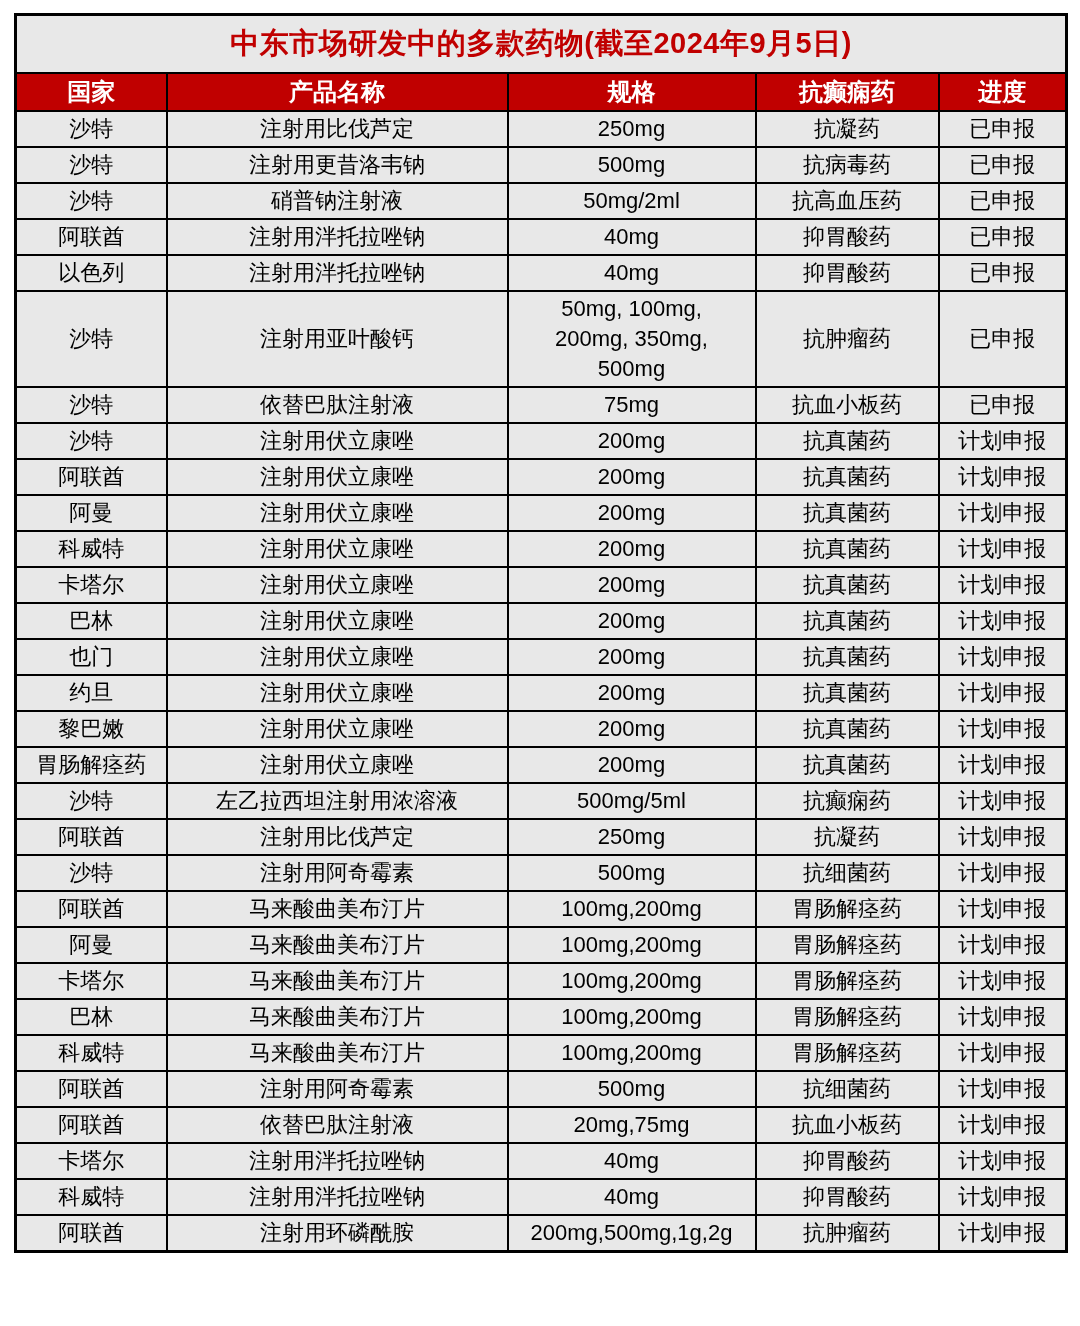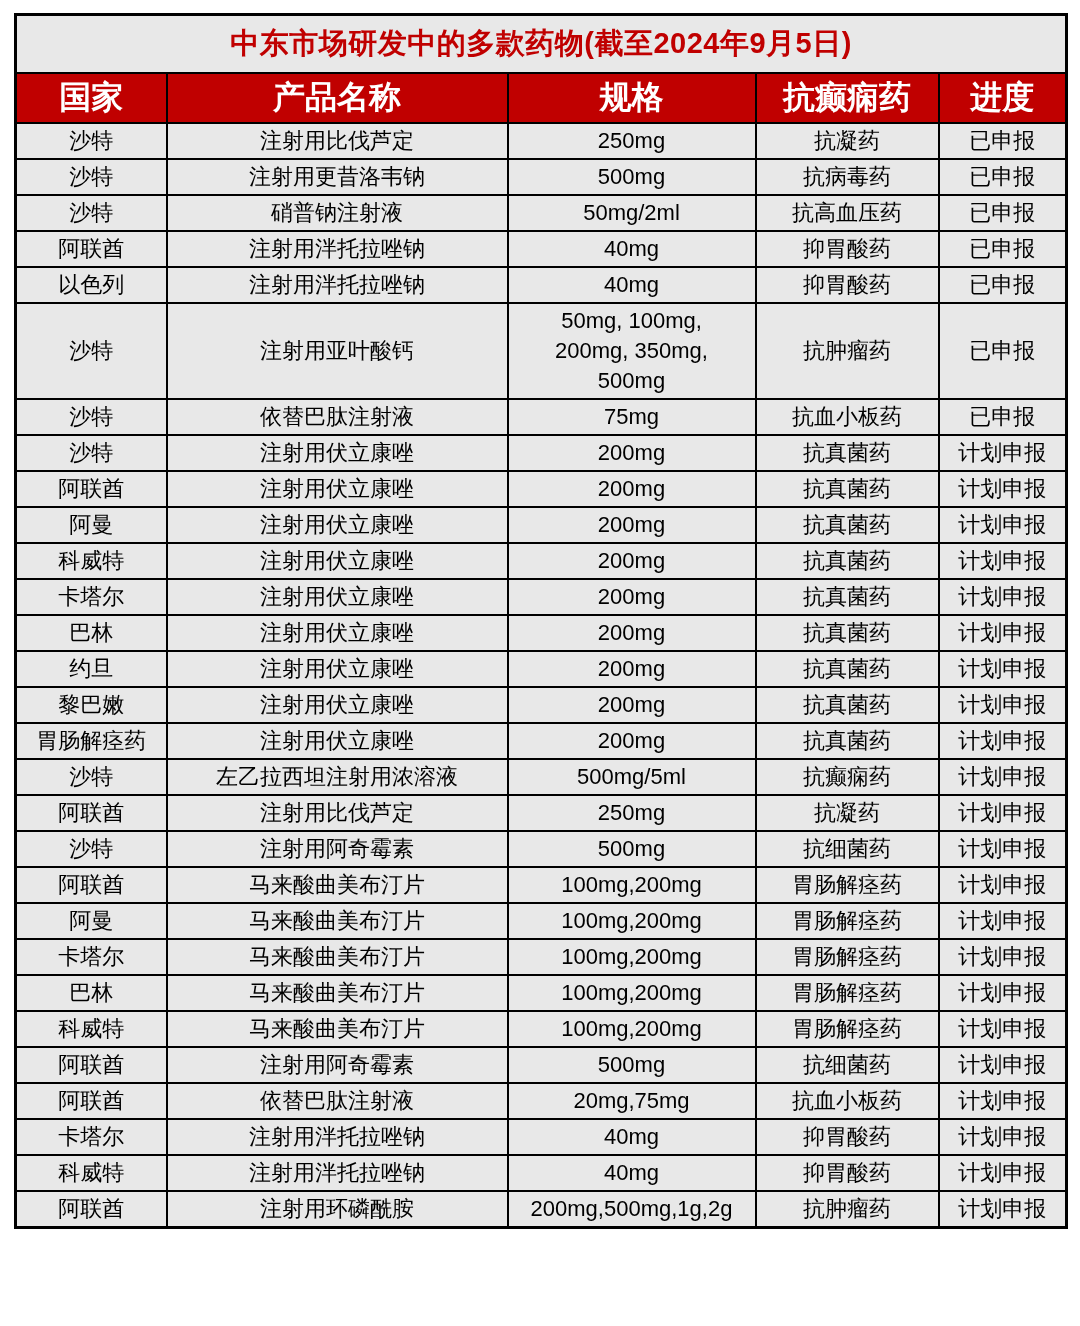--- a/index.html
+++ b/index.html
@@ -45,21 +45,21 @@
     color: var(--title-text);
     font-size: 29px;
     font-weight: bold;
     letter-spacing: 0.5px;
     border-bottom: 3px solid var(--border-color);
   }
   .col-header {
     height: 37px;
     background: var(--header-bg);
     color: var(--header-text);
-    font-size: 32px;
+    font-size: 24px;
     font-weight: bold;
     padding: 2px 4px;
   }
   .drug-table td {
     height: 34px;
     font-size: 22px;
     color: #000000;
     padding: 2px 4px;
     line-height: 30px;
     white-space: pre-line;
@@ -177,20 +177,27 @@
           <td>计划申报</td>
         </tr>
         <tr>
           <td>巴林</td>
           <td>注射用伏立康唑</td>
           <td>200mg</td>
           <td>抗真菌药</td>
           <td>计划申报</td>
         </tr>
         <tr>
+          <td>也门</td>
+          <td>注射用伏立康唑</td>
+          <td>200mg</td>
+          <td>抗真菌药</td>
+          <td>计划申报</td>
+        </tr>
+        <tr>
           <td>约旦</td>
           <td>注射用伏立康唑</td>
           <td>200mg</td>
           <td>抗真菌药</td>
           <td>计划申报</td>
         </tr>
         <tr>
           <td>黎巴嫩</td>
           <td>注射用伏立康唑</td>
           <td>200mg</td>

